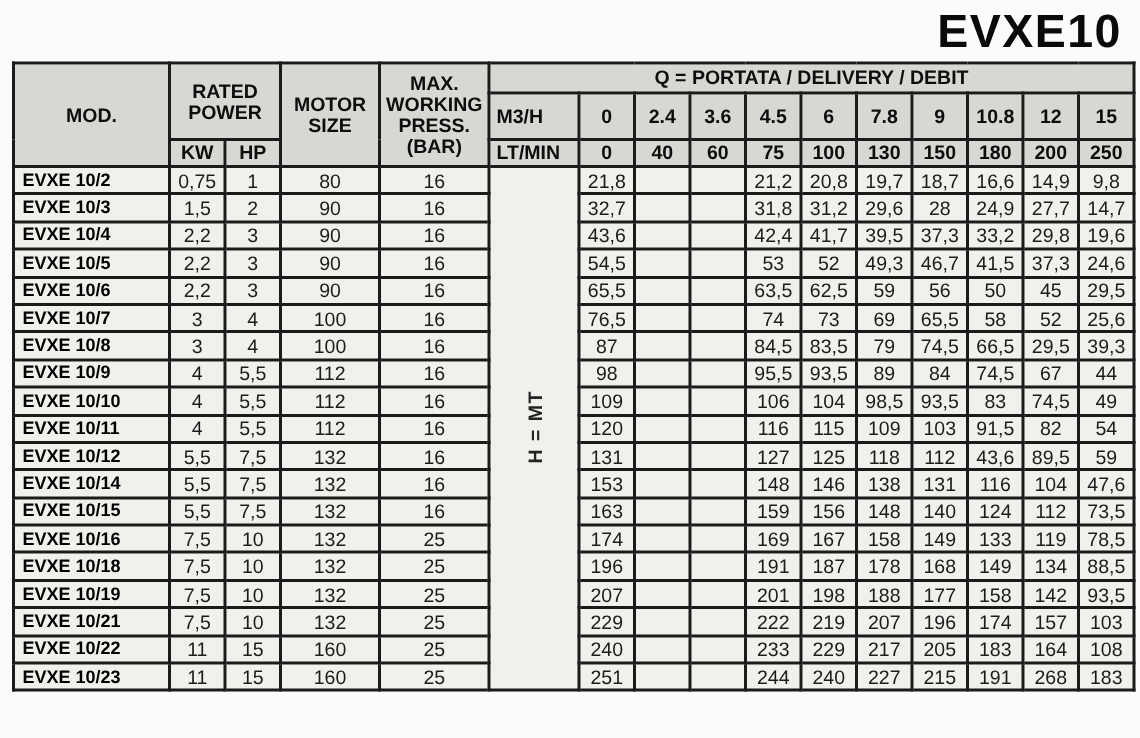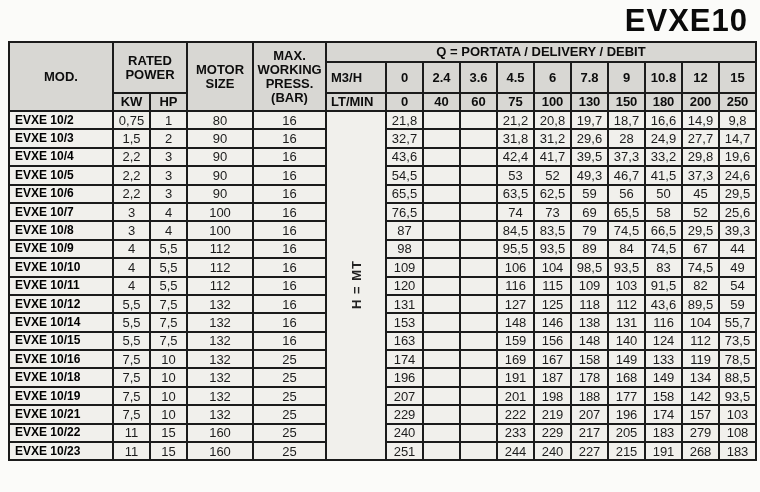--- a/index.html
+++ b/index.html
@@ -330,21 +330,21 @@
         <td>16</td>
         <td>153</td>
         <td></td>
         <td></td>
         <td>148</td>
         <td>146</td>
         <td>138</td>
         <td>131</td>
         <td>116</td>
         <td>104</td>
-        <td>55,7</td>
+        <td>47,6</td>
       </tr>
       <tr>
         <td class="model">EVXE 10/15</td>
         <td>5,5</td>
         <td>7,5</td>
         <td>132</td>
         <td>16</td>
         <td>163</td>
         <td></td>
         <td></td>
@@ -431,21 +431,21 @@
         <td>160</td>
         <td>25</td>
         <td>240</td>
         <td></td>
         <td></td>
         <td>233</td>
         <td>229</td>
         <td>217</td>
         <td>205</td>
         <td>183</td>
-        <td>279</td>
+        <td>164</td>
         <td>108</td>
       </tr>
       <tr>
         <td class="model">EVXE 10/23</td>
         <td>11</td>
         <td>15</td>
         <td>160</td>
         <td>25</td>
         <td>251</td>
         <td></td>

